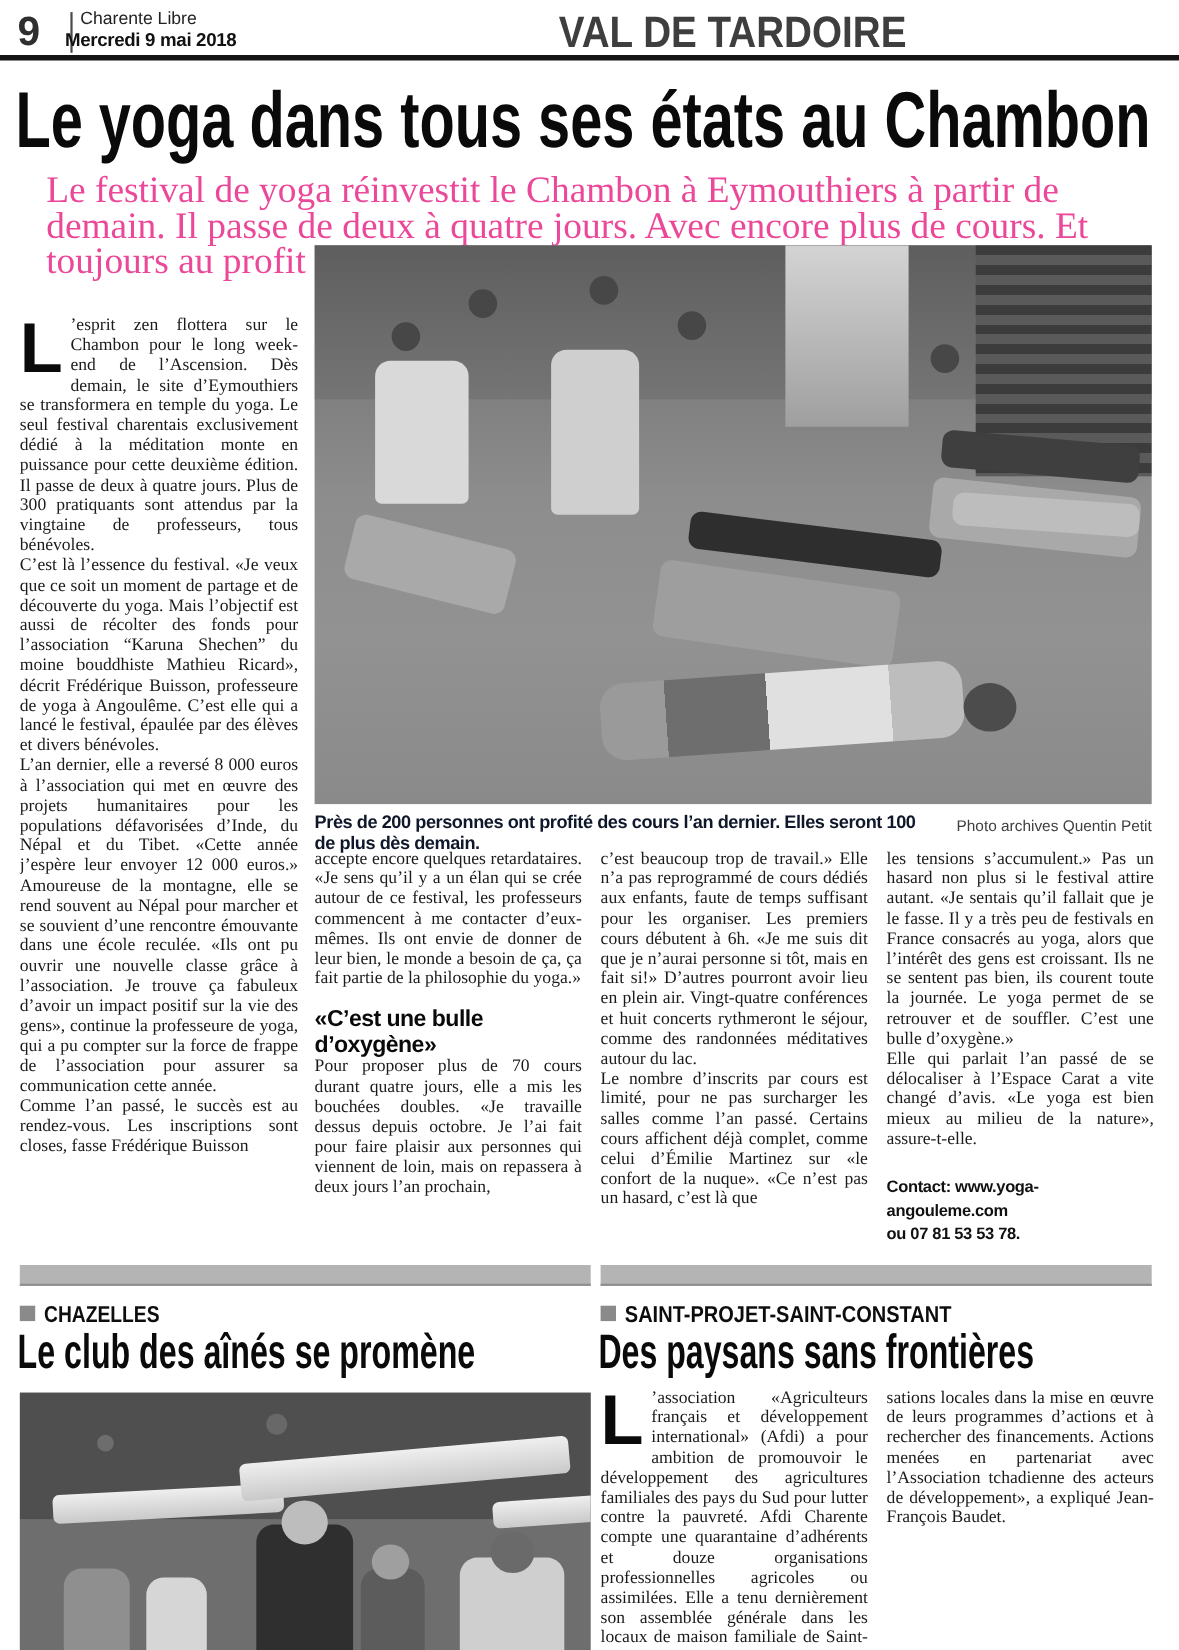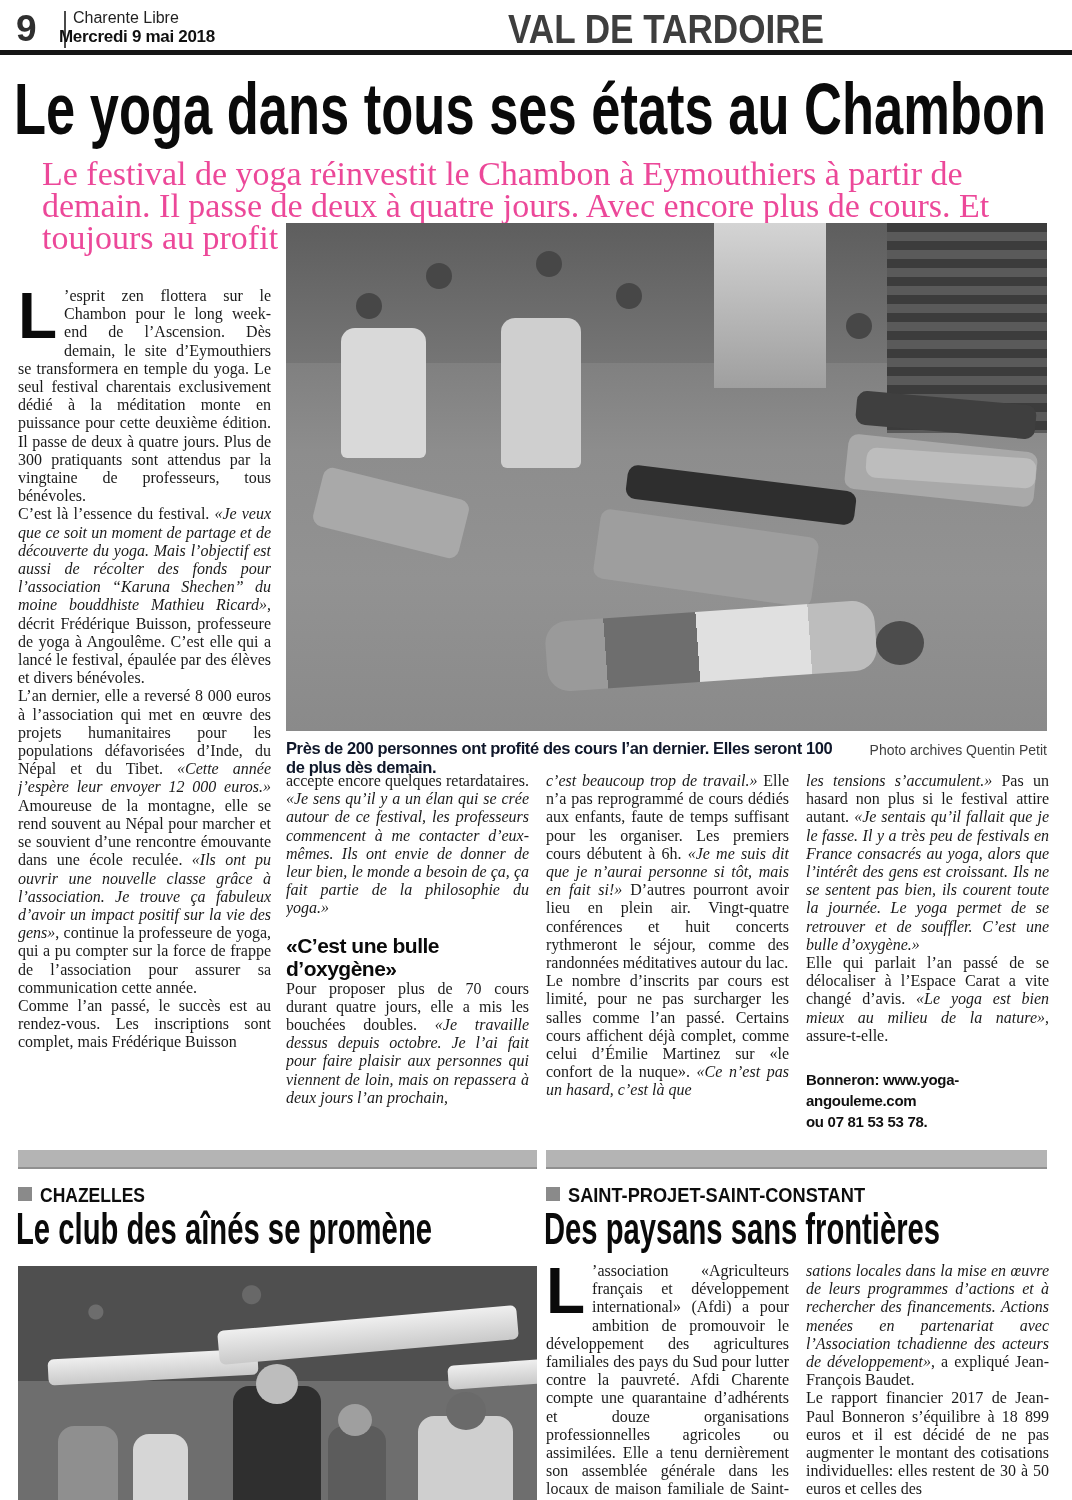--- a/index.html
+++ b/index.html
@@ -15,21 +15,21 @@
   
   .headline-svg{position:absolute;left:14px;top:76px;}
   .headline-svg text{font-family:"Liberation Sans",sans-serif;font-weight:700;fill:#0a0a0a;}
   .standfirst{position:absolute;left:18px;top:158px;width:1032px;font-size:34px;line-height:32px;color:#ec4899;margin-left:24px;}
   .byline{position:absolute;left:18px;top:230px;width:238px;border-top:2px dotted #8a8a8a;padding-top:6px;}
   .byline-name{font:700 18px "Liberation Sans",sans-serif;color:#111;}
   .byline-email{font:400 14.5px "Liberation Sans",sans-serif;letter-spacing:-0.3px;color:#111;margin-top:2px;}
   
   .col{position:absolute;text-align:justify;font-size:16px;line-height:18.2px;overflow:hidden;}
   .col p{margin:0;}
-  .it{font-style:italic;}
+  .it{}
   .dropcap{float:left;font:700 64px/52px "Liberation Sans",sans-serif;color:#0a0a0a;margin:3px 7px 0 0;}
   #col1{left:18px;top:287px;width:253px;height:850px;}
   #col2{left:286px;top:772px;width:243px;height:372px;}
   #col3{left:546px;top:772px;width:243px;height:372px;}
   #col4{left:806px;top:772px;width:243px;height:372px;}
   .subhead{font:700 21px/23px "Liberation Sans",sans-serif;color:#0a0a0a;text-align:left;
            letter-spacing:-0.5px;margin:16px 0 0 0;}
   .contact{margin-top:24px;text-align:left;font:700 15px/21px "Liberation Sans",sans-serif;letter-spacing:-0.3px;color:#111;}
   
   .photo-main{position:absolute;left:286px;top:223px;width:761px;height:508px;background:
@@ -85,21 +85,21 @@
   <svg class="headline-svg" width="1040" height="78">
     <text x="0" y="58" font-size="72" textLength="1032" lengthAdjust="spacingAndGlyphs">Le yoga dans tous ses états au Chambon</text>
   </svg>
   <div class="standfirst">Le festival de yoga réinvestit le Chambon à Eymouthiers à partir de demain. Il passe de deux à quatre jours. Avec encore plus de cours. Et toujours au profit d’une association.</div>
 
 
   <div class="col" id="col1">
     <p><span class="dropcap">L</span><span>’esprit zen flottera sur le Chambon pour le long week-end de l’Ascension. Dès demain, le site d’Eymouthiers se transformera en temple du yoga. Le seul festival charentais exclusivement dédié à la méditation monte en puissance pour cette deuxième édition. Il passe de deux à quatre jours. Plus de 300 pratiquants sont attendus par la vingtaine de professeurs, tous bénévoles.</span></p>
     <p><span>C’est là l’essence du festival. </span><span class="it">«Je veux que ce soit un moment de partage et de découverte du yoga. Mais l’objectif est aussi de récolter des fonds pour l’association “Karuna Shechen” du moine bouddhiste Mathieu Ricard»</span><span>, décrit Frédérique Buisson, professeure de yoga à Angoulême. C’est elle qui a lancé le festival, épaulée par des élèves et divers bénévoles.</span></p>
     <p><span>L’an dernier, elle a reversé 8 000 euros à l’association qui met en œuvre des projets humanitaires pour les populations défavorisées d’Inde, du Népal et du Tibet. </span><span class="it">«Cette année j’espère leur envoyer 12 000 euros.»</span><span> Amoureuse de la montagne, elle se rend souvent au Népal pour marcher et se souvient d’une rencontre émouvante dans une école reculée. </span><span class="it">«Ils ont pu ouvrir une nouvelle classe grâce à l’association. Je trouve ça fabuleux d’avoir un impact positif sur la vie des gens»</span><span>, continue la professeure de yoga, qui a pu compter sur la force de frappe de l’association pour assurer sa communication cette année.</span></p>
-    <p><span>Comme l’an passé, le succès est au rendez-vous. Les inscriptions sont complet, mais Frédérique Buisson</span></p>
+    <p><span>Comme l’an passé, le succès est au rendez-vous. Les inscriptions sont closes, fasse Frédérique Buisson</span></p>
   </div>
 
   <div class="photo-main">
     <div class="ph-wall"></div>
     <div class="ph-window"></div>
     <div class="ph-rack"></div>
     <div class="ph-head" style="left:70px;top:70px"></div>
     <div class="ph-head" style="left:140px;top:40px"></div>
     <div class="ph-head" style="left:250px;top:28px"></div>
     <div class="ph-head" style="left:330px;top:60px"></div>
@@ -126,21 +126,21 @@
 
   <div class="col" id="col3">
     <p><span class="it">c’est beaucoup trop de travail.»</span><span> Elle n’a pas reprogrammé de cours dédiés aux enfants, faute de temps suffisant pour les organiser. Les premiers cours débutent à 6h. </span><span class="it">«Je me suis dit que je n’aurai personne si tôt, mais en fait si!»</span><span> D’autres pourront avoir lieu en plein air. Vingt-quatre conférences et huit concerts rythmeront le séjour, comme des randonnées méditatives autour du lac.</span></p>
     <p><span>Le nombre d’inscrits par cours est limité, pour ne pas surcharger les salles comme l’an passé. Certains cours affichent déjà complet, comme celui d’Émilie Martinez sur «le confort de la nuque». </span><span class="it">«Ce n’est pas un hasard, c’est là que</span></p>
   </div>
 
   <div class="col" id="col4">
     <p><span class="it">les tensions s’accumulent.»</span><span> Pas un hasard non plus si le festival attire autant. </span><span class="it">«Je sentais qu’il fallait que je le fasse. Il y a très peu de festivals en France consacrés au yoga, alors que l’intérêt des gens est croissant. Ils ne se sentent pas bien, ils courent toute la journée. Le yoga permet de se retrouver et de souffler. C’est une bulle d’oxygène.»</span></p>
     <p><span>Elle qui parlait l’an passé de se délocaliser à l’Espace Carat a vite changé d’avis. </span><span class="it">«Le yoga est bien mieux au milieu de la nature»</span><span>, assure-t-elle.</span></p>
     <div class="contact">
-      <div>Bonneron: www.yoga-angouleme.com</div>
+      <div>Contact: www.yoga-angouleme.com</div>
       <div>ou 07 81 53 53 78.</div>
     </div>
   </div>
 
   <div class="sep-bar" id="sep-left"></div>
   <div class="sep-bar" id="sep-right"></div>
 
   <div class="kicker-square" style="left:18px;top:1187px"></div>
   <svg class="kicker-svg" style="position:absolute;left:40px;top:1183px" width="120" height="26">
     <text x="0" y="19" font-size="21" fill="#0d0d0d" textLength="105" lengthAdjust="spacingAndGlyphs">CHAZELLES</text>
@@ -170,16 +170,15 @@
   </svg>
   <svg class="sec-headline-svg" style="left:544px;top:1206px" width="410" height="52">
     <text x="0" y="38" font-size="44" textLength="396" lengthAdjust="spacingAndGlyphs">Des paysans sans frontières</text>
   </svg>
 
   <div class="col" id="sp-col1">
     <p><span class="dropcap">L</span><span>’association «Agriculteurs français et développement international» (Afdi) a pour ambition de promouvoir le développement des agricultures familiales des pays du Sud pour lutter contre la pauvreté. Afdi Charente compte une quarantaine d’adhérents et douze organisations professionnelles agricoles ou assimilées. Elle a tenu dernièrement son assemblée générale dans les locaux de maison familiale de Saint-Projet-</span></p>
   </div>
   <div class="col" id="sp-col2">
     <p><span class="it">sations locales dans la mise en œuvre de leurs programmes d’actions et à rechercher des financements. Actions menées en partenariat avec l’Association tchadienne des acteurs de développement»</span><span>, a expliqué Jean-François Baudet.</span></p>
-    <p><span>Le rapport financier 2017 de Jean-Paul Bonneron s’équilibre à 18 899 euros et il est décidé de ne pas augmenter le montant des cotisations individuelles: elles restent de 30 à 50 euros et celles des</span></p>
   </div>
 
 </div>
 
 </body></html>

